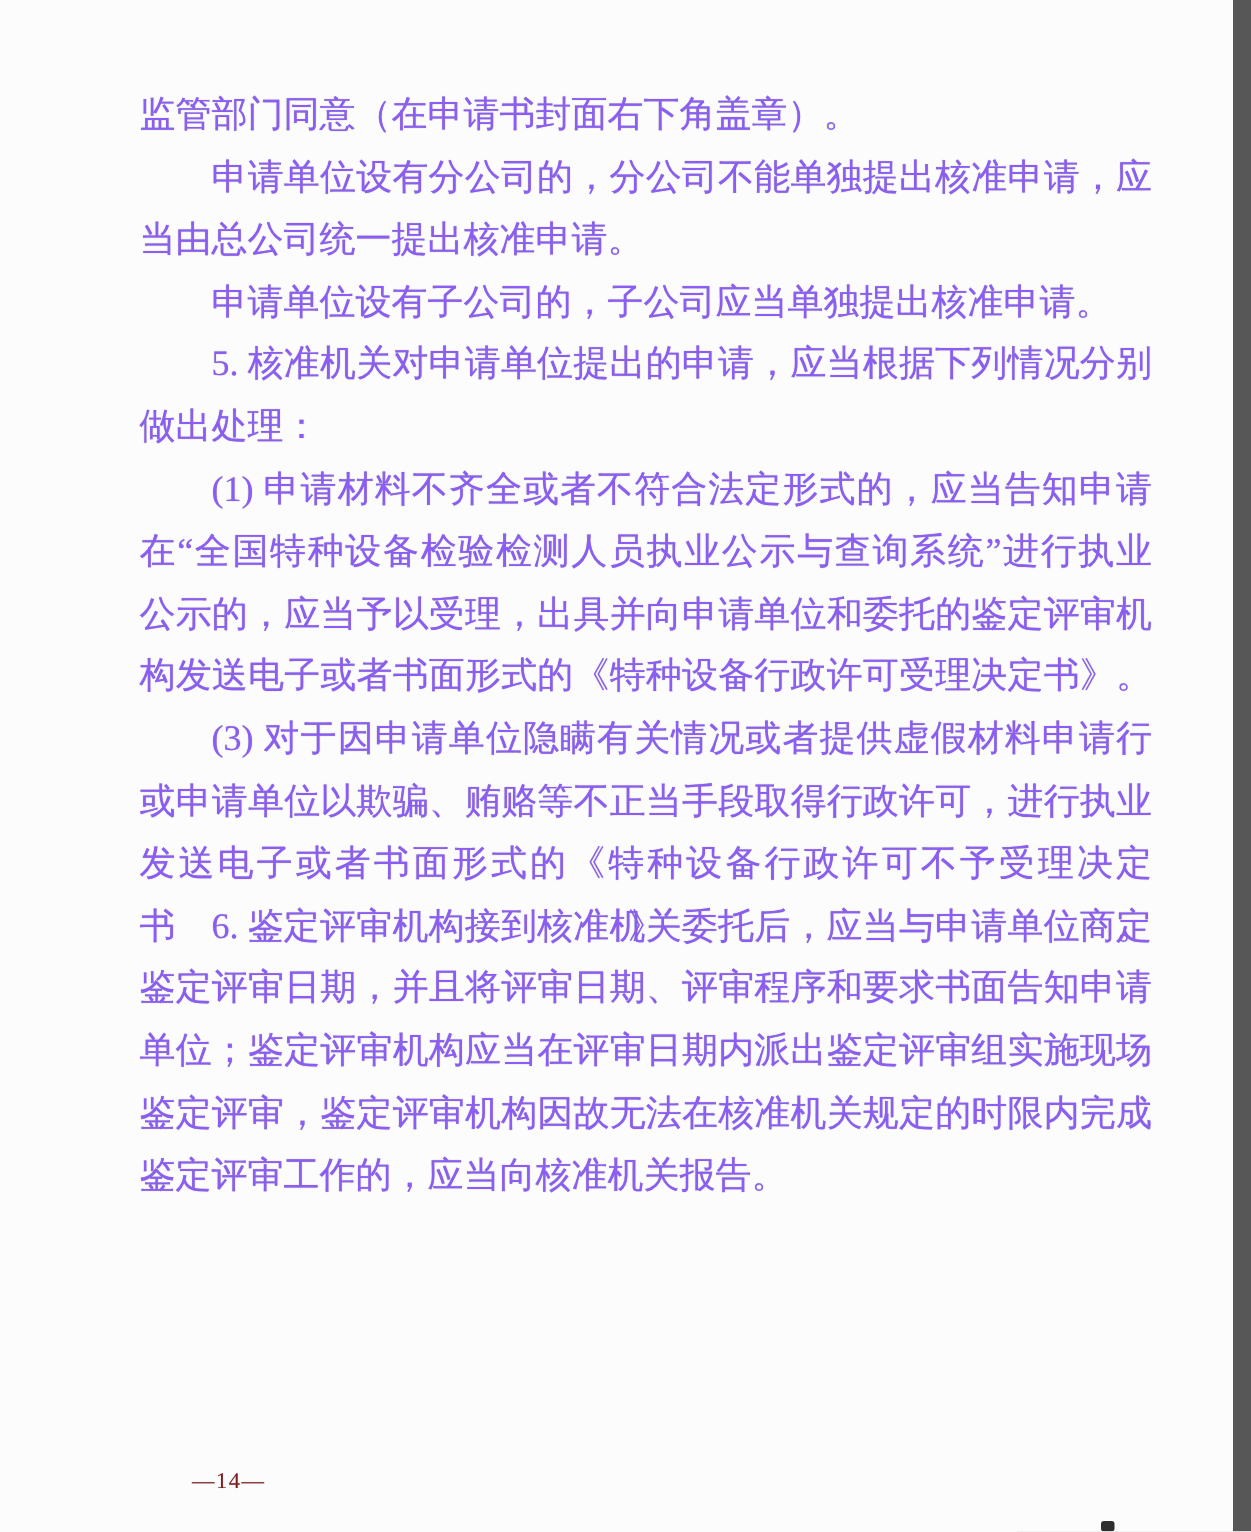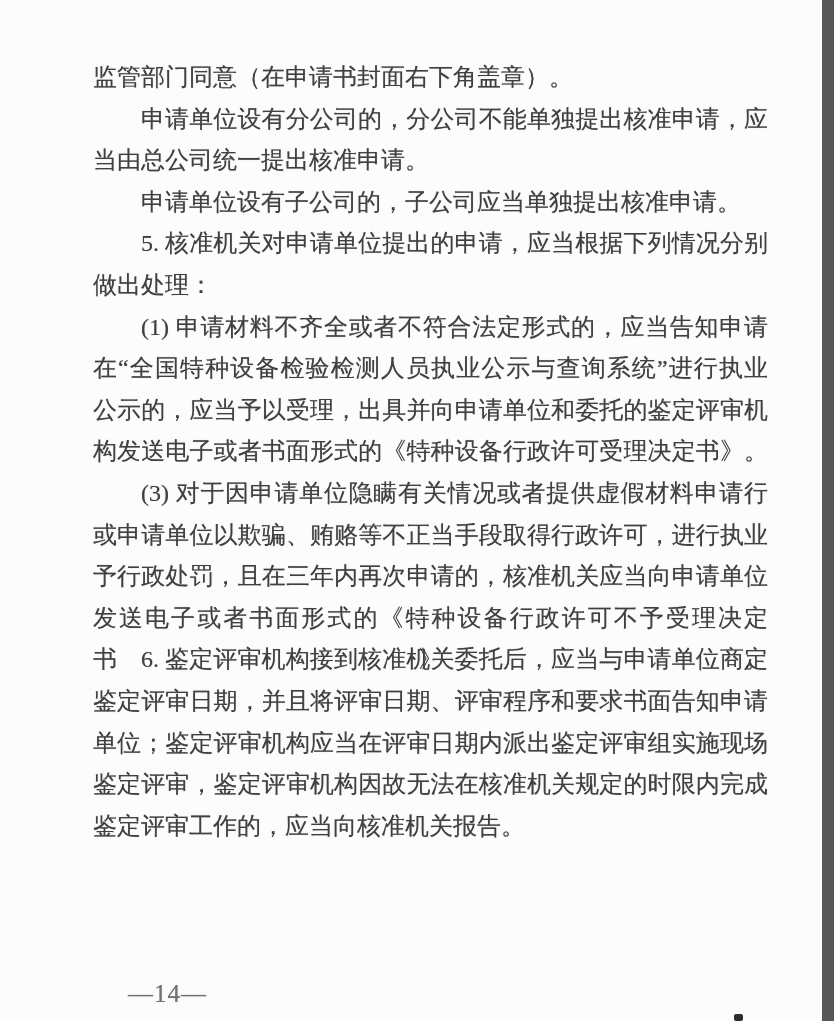--- a/index.html
+++ b/index.html
@@ -38,23 +38,23 @@
     text-align: justify;
     text-align-last: justify;
   }
   .line.just.indent {
     padding-left: 48px;
   }
   .page-number {
     position: absolute;
     left: 128px;
     top: 980px;
-    font-size: 25px;
+    font-size: 15px;
     letter-spacing: 1px;
-    color: #737373;
+    color: #7f1d1d;
     text-shadow: 0 0 0.7px rgba(70,70,70,0.5);
   }
   .edge-bar {
     position: absolute;
     top: 0;
     right: 0;
     width: 12px;
     height: 1021px;
     background: #575757;
   }
@@ -65,34 +65,33 @@
     width: 9px;
     height: 7px;
     background: #2e2e2e;
     border-radius: 2px;
   }
 </style>
 </head>
 <body>
 
 <div class="canvas" style="background: rgb(252, 252, 252);">
-  <div class="page-text" style="color: #404040;">
+  <div class="page-text" style="color: #8b5cf6;">
       <div class="line">监管部门同意（在申请书封面右下角盖章）。</div>
       <div class="line indent just">申请单位设有分公司的，分公司不能单独提出核准申请，应</div>
       <div class="line">当由总公司统一提出核准申请。</div>
       <div class="line indent">申请单位设有子公司的，子公司应当单独提出核准申请。</div>
       <div class="line indent just">5. 核准机关对申请单位提出的申请，应当根据下列情况分别</div>
       <div class="line">做出处理：</div>
       <div class="line indent just">(1) 申请材料不齐全或者不符合法定形式的，应当告知申请</div>
       <div class="line just">在“全国特种设备检验检测人员执业公示与查询系统”进行执业</div>
       <div class="line just">公示的，应当予以受理，出具并向申请单位和委托的鉴定评审机</div>
       <div class="line just">构发送电子或者书面形式的《特种设备行政许可受理决定书》。</div>
       <div class="line indent just">(3) 对于因申请单位隐瞒有关情况或者提供虚假材料申请行</div>
       <div class="line just">或申请单位以欺骗、贿赂等不正当手段取得行政许可，进行执业</div>
-      <div class="line just">予行政处罚，且在三年内再次申请的，核准机关应当向申请单位</div>
       <div class="line just">发送电子或者书面形式的《特种设备行政许可不予受理决定书》。</div>
       <div class="line indent just">6. 鉴定评审机构接到核准机关委托后，应当与申请单位商定</div>
       <div class="line just">鉴定评审日期，并且将评审日期、评审程序和要求书面告知申请</div>
       <div class="line just">单位；鉴定评审机构应当在评审日期内派出鉴定评审组实施现场</div>
       <div class="line just">鉴定评审，鉴定评审机构因故无法在核准机关规定的时限内完成</div>
       <div class="line">鉴定评审工作的，应当向核准机关报告。</div>
     </div>
   <div class="page-number">—14—</div>
   <div class="ink-speck"></div>
   <div class="edge-bar" style="background: rgb(87, 87, 87);"></div>

